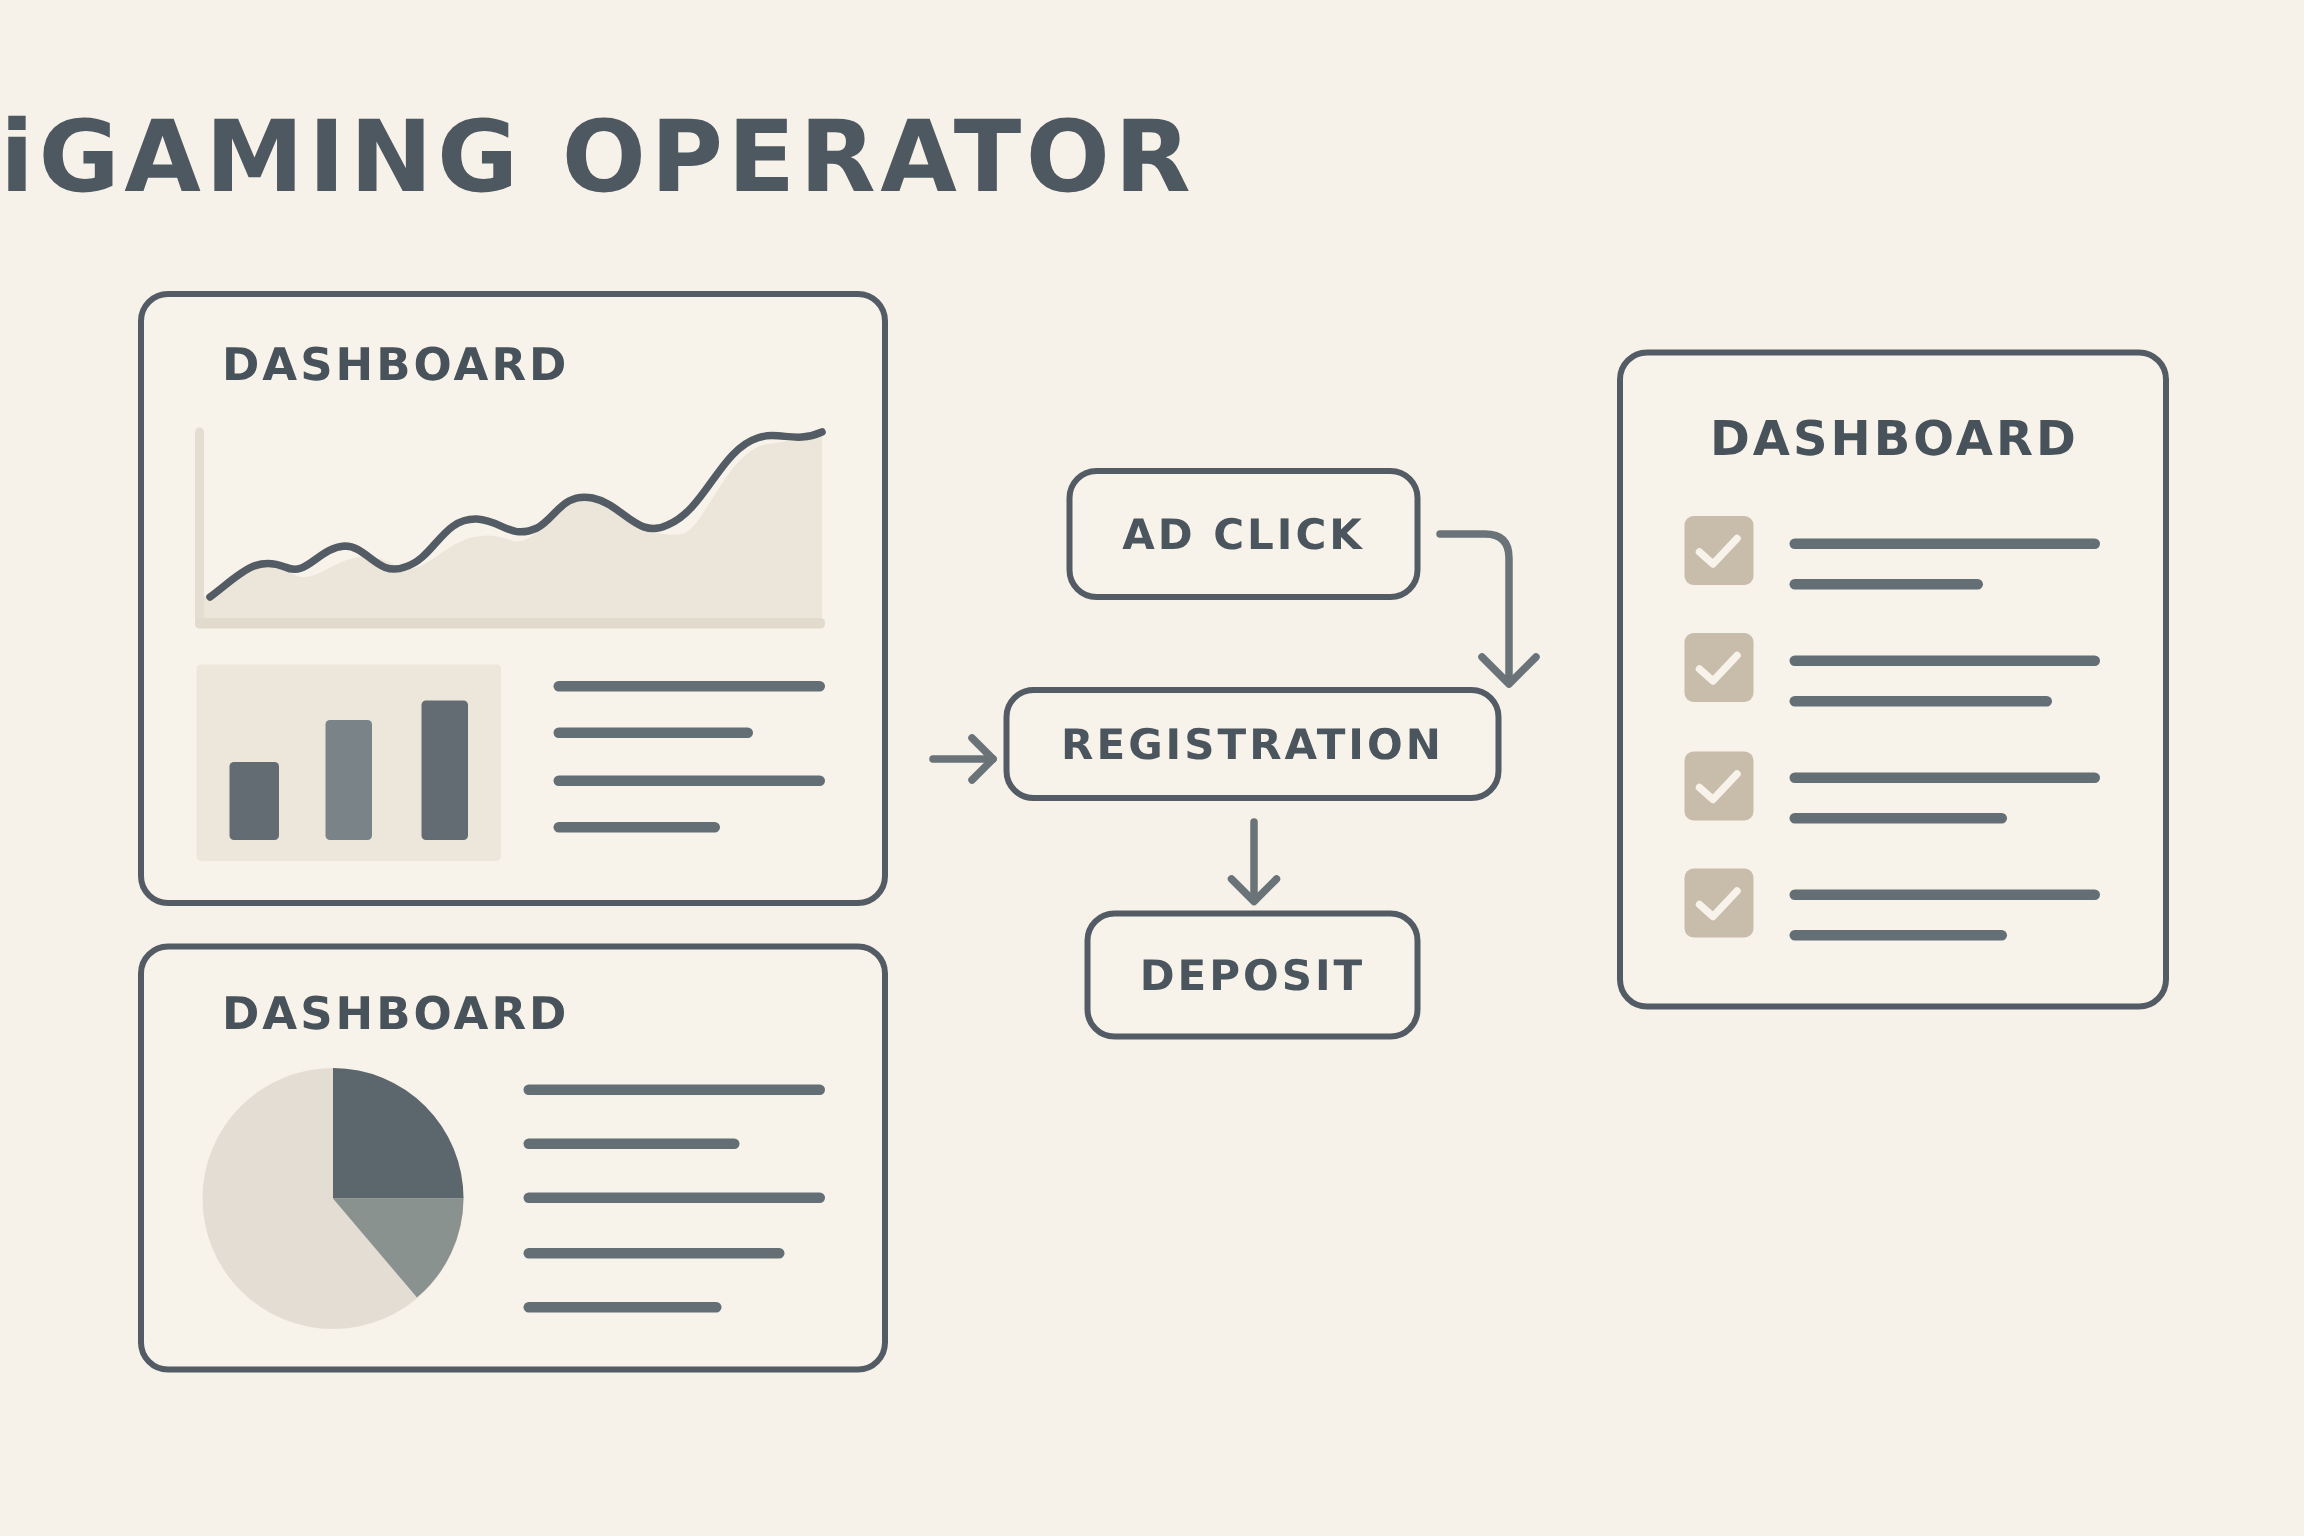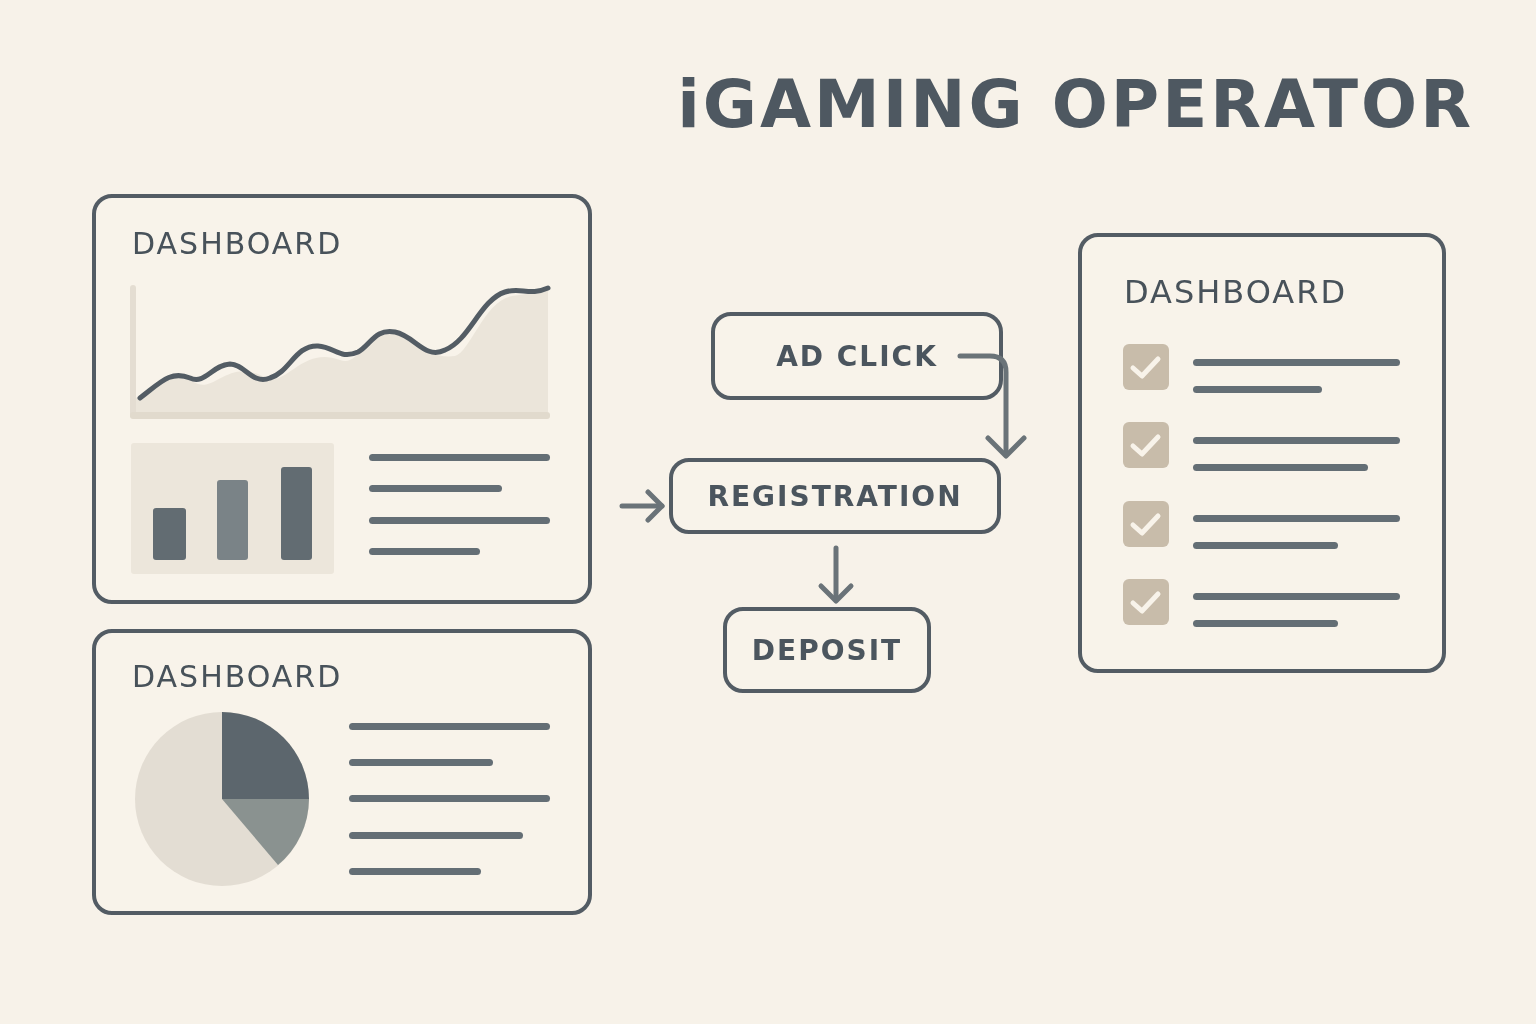--- a/index.html
+++ b/index.html
@@ -4,29 +4,29 @@
   <style>
     html, body { margin: 0; padding: 0; }
     body {
       width: 1536px; height: 1024px; position: relative; overflow: hidden;
       background: #f7f2e9;
       font-family: "DejaVu Sans", "Liberation Sans", sans-serif;
       color: #4b555e;
     }
     .title {
       position: absolute; left: 0; width: 1474px; top: 66px;
-      text-align: right; font-size: 66px; font-weight: bold; letter-spacing: 3px;
+      text-align: left; font-size: 66px; font-weight: bold; letter-spacing: 3px;
       color: #4e5861;
     }
     .card {
       position: absolute; box-sizing: border-box;
       border: 4px solid #535c64; border-radius: 20px; background: #f8f3ea;
     }
     .card-title {
-      position: absolute; font-size: 30px; font-weight: normal; letter-spacing: 2px; color: #48525a;
+      position: absolute; font-size: 30px; font-weight: bold; letter-spacing: 2px; color: #48525a; margin-left: 16px;
     }
     .line {
       position: absolute; height: 7px; border-radius: 4px; background: #646e75;
     }
     .node {
       position: absolute; box-sizing: border-box;
       border: 4px solid #535c64; border-radius: 20px;
       display: flex; align-items: center; justify-content: center;
       font-size: 28px; font-weight: bold; letter-spacing: 2px; color: #4b555e;
       background: #f8f3ea;
@@ -67,23 +67,23 @@
   <circle cx="222" cy="799" r="87" fill="#e3ddd3"></circle>
   <path d="M222,799 L222,712 A87,87 0 0 1 309,799 Z" fill="#5c666d"></path>
   <path d="M222,799 L309,799 A87,87 0 0 1 278,865 Z" fill="#8a9290"></path>
 </svg>
 <div class="line" style="left:349px; top:723px; width:201px;"></div>
 <div class="line" style="left:349px; top:759px; width:144px;"></div>
 <div class="line" style="left:349px; top:795px; width:201px;"></div>
 <div class="line" style="left:349px; top:832px; width:174px;"></div>
 <div class="line" style="left:349px; top:868px; width:132px;"></div>
 
-<div class="node" style="left:711px; top:312px; width:292px; height:88px;text-align:center;">AD CLICK</div>
+<div class="node" style="left:711px; top:312px; width:236px; height:88px;text-align:center;">AD CLICK</div>
 <div class="node" style="left:669px; top:458px; width:332px; height:76px;">REGISTRATION</div>
-<div class="node" style="left:723px; top:607px; width:208px; height:86px;">DEPOSIT</div>
+<div class="node" style="left:723px; top:607px; width:224px; height:86px;">DEPOSIT</div>
 <svg style="left:0; top:0;" width="1536" height="1024">
   <g fill="none" stroke="#6a7378" stroke-width="5" stroke-linecap="round" stroke-linejoin="round">
     <path d="M960,356 L990,356 Q1006,356 1006,372 L1006,455"></path>
     <path d="M988,438 L1006,456 L1024,438"></path>
     <path d="M622,506 L662,506"></path>
     <path d="M648,492 L662,506 L648,520"></path>
     <path d="M836,548 L836,600"></path>
     <path d="M821,586 L836,601 L851,586"></path>
   </g>
 </svg>

